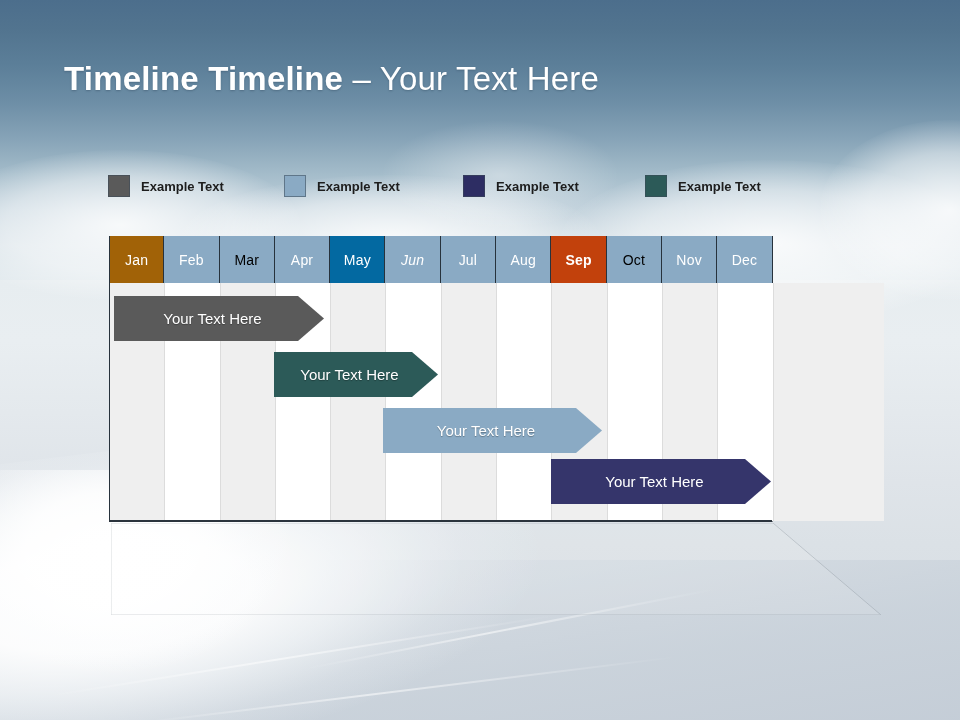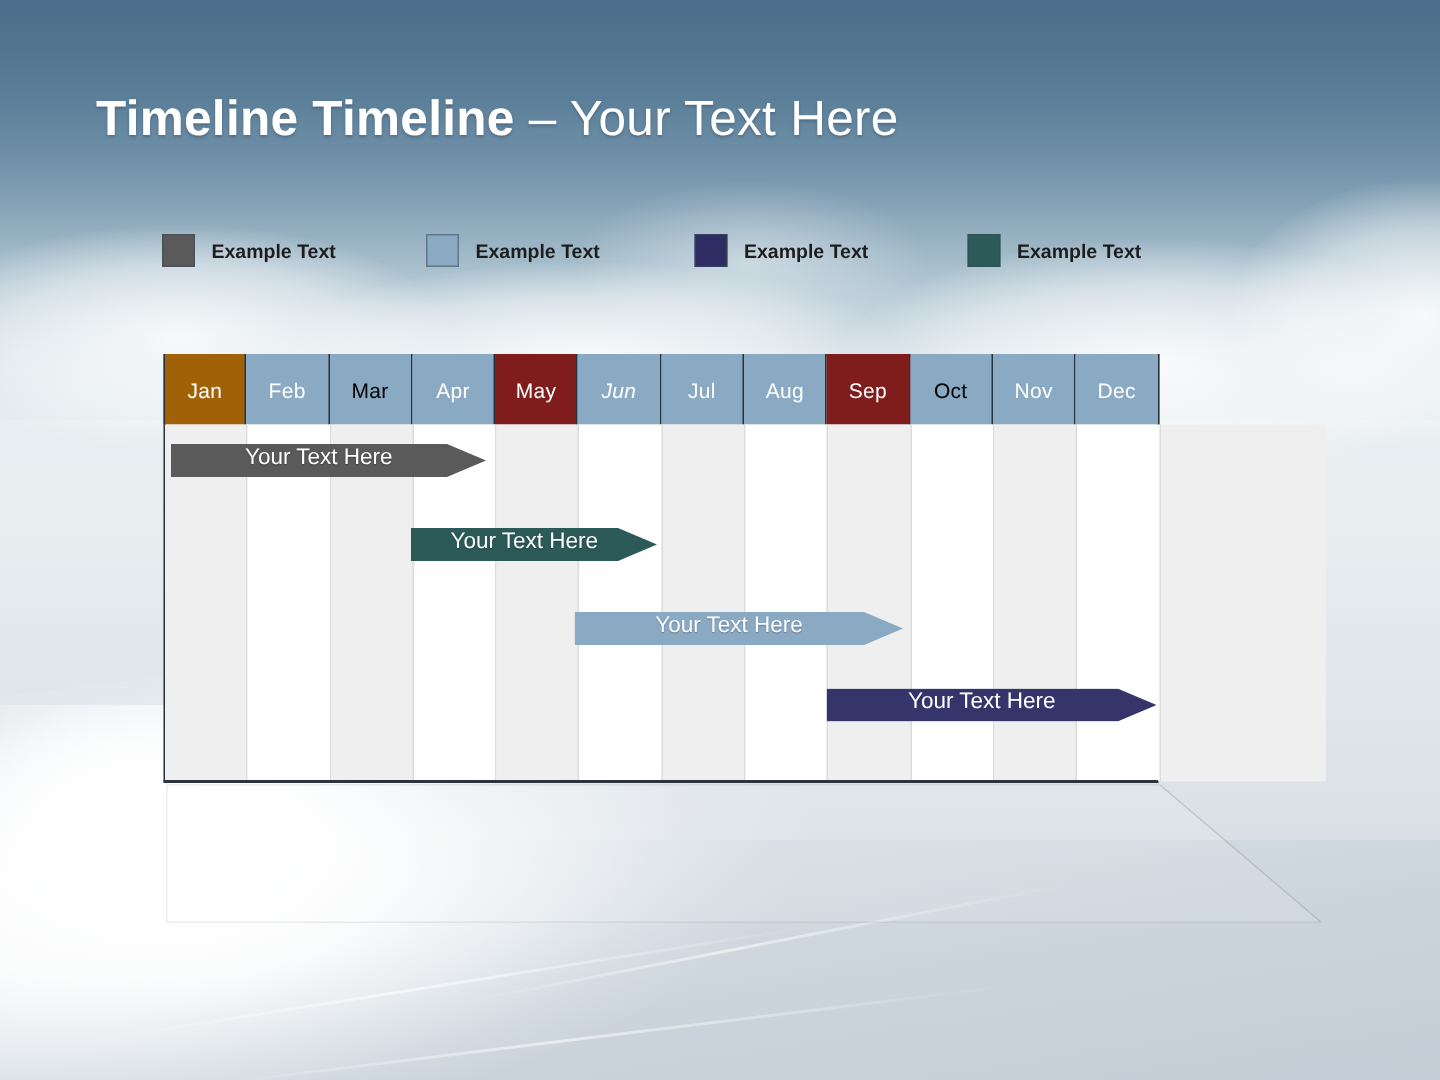--- a/index.html
+++ b/index.html
@@ -114,21 +114,21 @@
     white-space: nowrap;
     text-shadow: 0 1px 2px rgba(30,50,70,0.30);
   }
   .title .strong { font-weight: bold; }
   .title .light  { font-weight: normal; }
 
   
   .legend {
     position: absolute;
     left: 108px;
-    top: 153px;
+    top: 172px;
     width: 700px;
     height: 28px;
   }
   .legend-item {
     position: absolute;
     top: 0;
     display: flex;
     align-items: center;
     height: 28px;
     white-space: nowrap;
@@ -209,22 +209,23 @@
     left: 109px;
     top: 520px;
     width: 663px;
     height: 2px;
     background: #2b343d;
   }
 
   
   .task {
     position: absolute;
-    height: 22px;
-    display: flex;
+    height: 45px;
+    display: flex;
+    align-items: center;
     justify-content: center;
     color: #ffffff;
     font-size: 15px;
     white-space: nowrap;
     box-sizing: border-box;
     filter: drop-shadow(1px 2px 2px rgba(40,50,60,0.35));
   }
   .task span {
     position: relative;
     padding-right: 13px;
@@ -289,25 +290,25 @@
     <svg width="772" height="290" viewBox="0 0 772 290" xmlns="http://www.w3.org/2000/svg">
       <polygon id="big-arrow" points="1,1 663,1 663,47 771,144 663,240 663,285 1,285" fill="#efefef" stroke="#2b343d" stroke-width="1.4" stroke-linejoin="miter"></polygon>
     </svg>
   </div>
 
   <div class="months">
       <div class="month-cell" style="background: #a16207; color: rgb(255, 255, 255);">Jan</div>
       <div class="month-cell" style="background: rgb(138, 170, 196); color: rgb(255, 255, 255);">Feb</div>
       <div class="month-cell" style="background: rgb(138, 170, 196); color: #000000;">Mar</div>
       <div class="month-cell" style="background: rgb(138, 170, 196); color: rgb(255, 255, 255);">Apr</div>
-      <div class="month-cell" style="background: #7f1d1d; color: rgb(255, 255, 255);">May</div>
+      <div class="month-cell" style="background: #0369a1; color: rgb(255, 255, 255);">May</div>
       <div class="month-cell" style="background: rgb(138, 170, 196); color: rgb(255, 255, 255); font-style: italic;">Jun</div>
       <div class="month-cell" style="background: rgb(138, 170, 196); color: rgb(255, 255, 255);">Jul</div>
       <div class="month-cell" style="background: rgb(138, 170, 196); color: rgb(255, 255, 255);">Aug</div>
-      <div class="month-cell" style="background: #7f1d1d; color: rgb(255, 255, 255);">Sep</div>
+      <div class="month-cell" style="background: #c2410c; color: rgb(255, 255, 255); font-weight: bold;">Sep</div>
       <div class="month-cell" style="background: rgb(138, 170, 196); color: #000000;">Oct</div>
       <div class="month-cell" style="background: rgb(138, 170, 196); color: rgb(255, 255, 255);">Nov</div>
       <div class="month-cell" style="background: rgb(138, 170, 196); color: rgb(255, 255, 255);">Dec</div>
     </div>
 
   <div class="grid-body">
       <div class="grid-col shade"></div>
       <div class="grid-col plain"></div>
       <div class="grid-col shade"></div>
       <div class="grid-col plain"></div>

